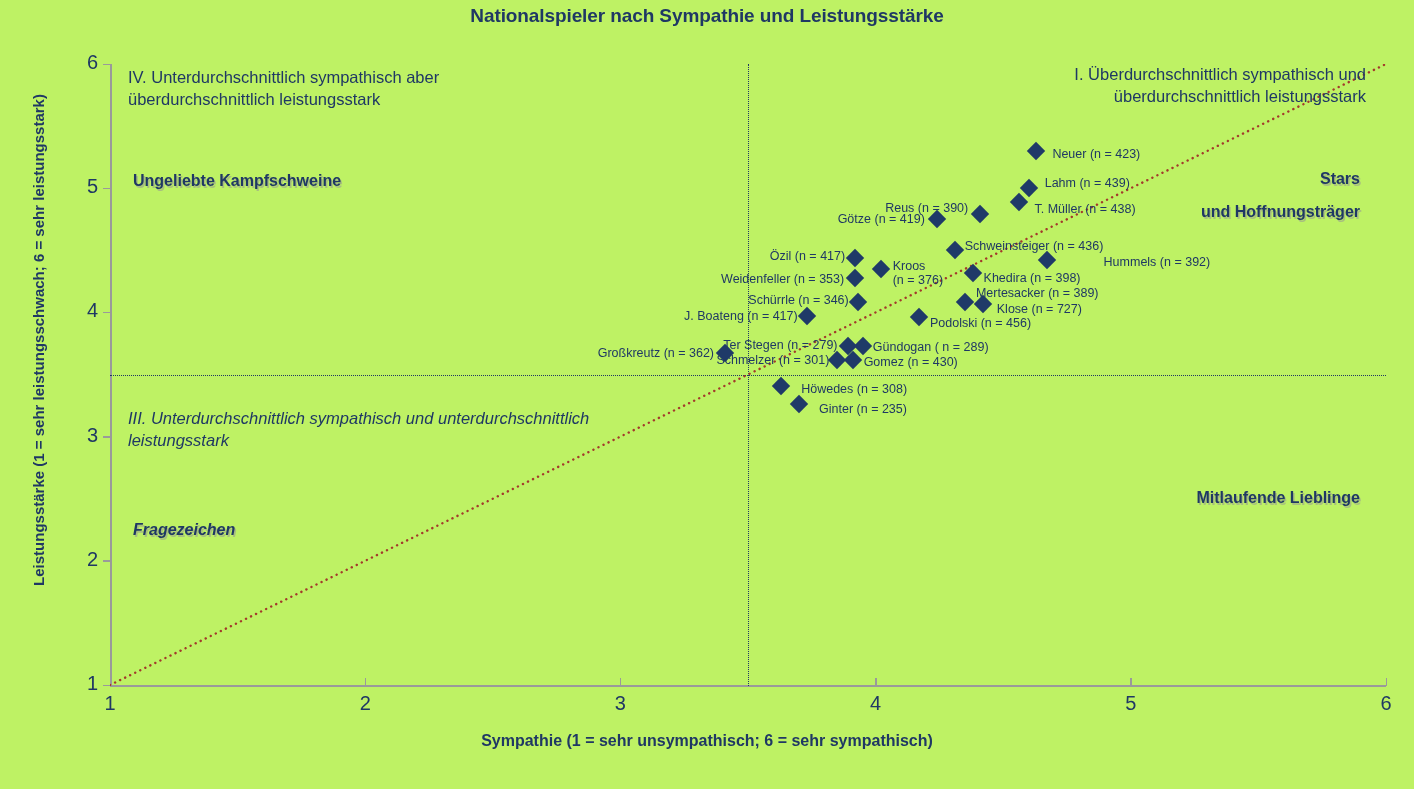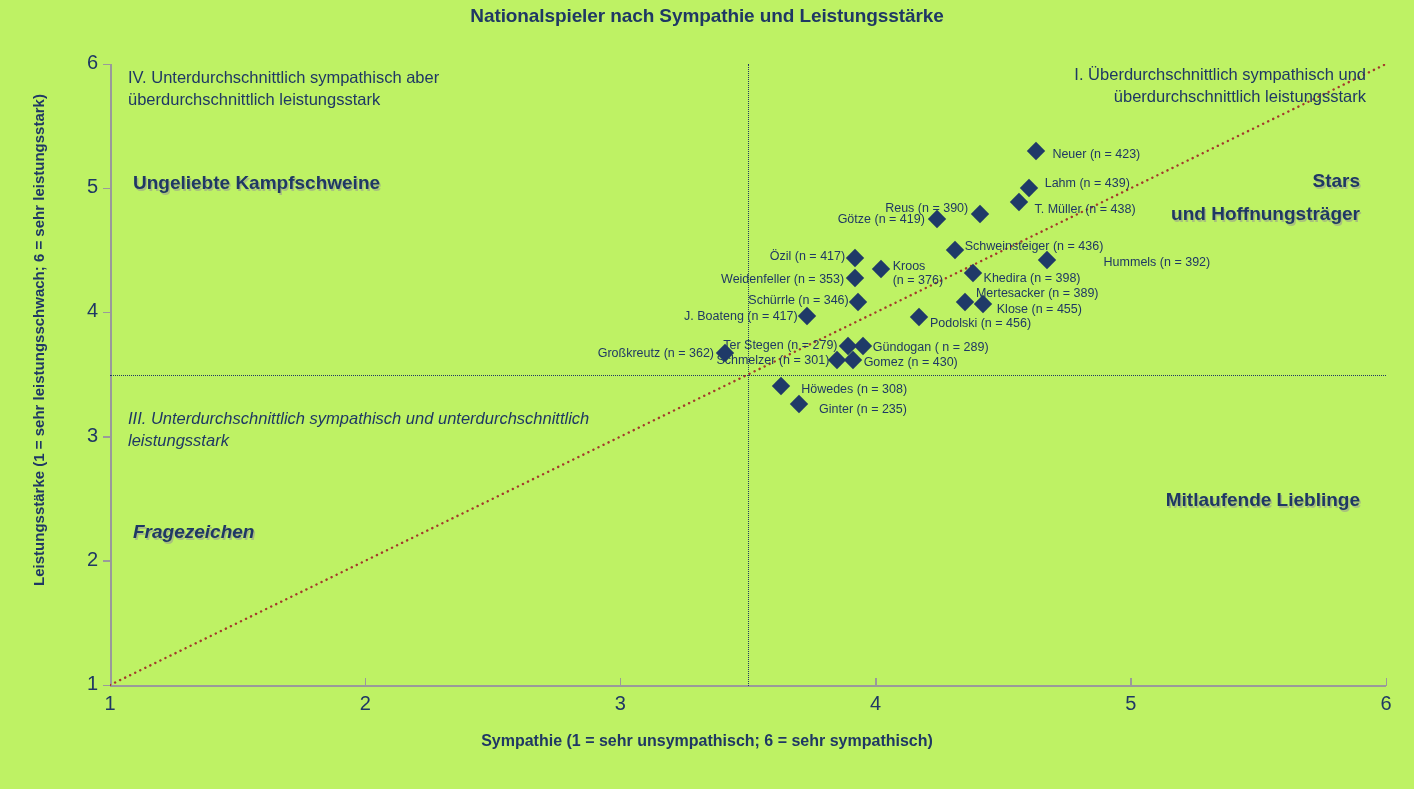--- a/index.html
+++ b/index.html
@@ -53,21 +53,21 @@
   }
   #diag {
     position: absolute; left: 110px; top: 64px; width: 1276px; height: 622px;
     pointer-events: none;
   }
 
   
   .quad-desc { position: absolute; font-size: 16.5px; color: #1F3864; line-height: 1.35; }
   .quad-desc.italic { font-style: italic; }
   .quad-name {
-    position: absolute; font-size: 19px; font-weight: bold; color: #1F3864;
+    position: absolute; font-size: 16px; font-weight: bold; color: #1F3864;
     text-shadow: 1.5px 1.5px 0 rgba(150,150,150,0.55);
   }
   .quad-name.italic { font-style: italic; margin-top: 32px; }
   .right { text-align: right; }
 
   
   .pt {
     position: absolute; width: 13px; height: 13px;
     background: #1F3A68;
     transform: translate(-50%,-50%) rotate(45deg);
@@ -160,21 +160,21 @@
       <div class="pt-label rgt" style="left: 892.704px; top: 272.93px;">Kroos<br>(n = 376)</div>
       <div class="pt" title="Weidenfeller (n = 353)" style="left: 855.184px; top: 277.624px; background: rgb(31, 58, 104);"></div>
       <div class="pt-label lft" style="left: 844.184px; top: 278.624px;">Weidenfeller (n = 353)</div>
       <div class="pt" title="Khedira (n = 398)" style="left: 972.576px; top: 272.656px; background: rgb(31, 58, 104);"></div>
       <div class="pt-label rgt" style="left: 983.576px; top: 277.656px;">Khedira (n = 398)</div>
       <div class="pt" title="Mertesacker (n = 389)" style="left: 964.92px; top: 302.464px; background: rgb(31, 58, 104);"></div>
       <div class="pt-label rgt" style="left: 975.92px; top: 293.464px;">Mertesacker (n = 389)</div>
       <div class="pt" title="Schürrle (n = 346)" style="left: 857.736px; top: 302.464px; background: rgb(31, 58, 104);"></div>
       <div class="pt-label lft" style="left: 848.736px; top: 300.464px;">Schürrle (n = 346)</div>
       <div class="pt" title="Klose (n = 455)" style="left: 982.784px; top: 303.706px; background: rgb(31, 58, 104);"></div>
-      <div class="pt-label rgt" style="left: 996.784px; top: 308.706px;">Klose (n = 455)</div>
+      <div class="pt-label rgt" style="left: 996.784px; top: 308.706px;">Klose (n = 727)</div>
       <div class="pt" title="Podolski (n = 456)" style="left: 918.984px; top: 317.368px; background: rgb(31, 58, 104);"></div>
       <div class="pt-label rgt" style="left: 929.984px; top: 323.368px;">Podolski (n = 456)</div>
       <div class="pt" title="J. Boateng (n = 417)" style="left: 806.696px; top: 316.126px; background: rgb(31, 58, 104);"></div>
       <div class="pt-label lft" style="left: 797.696px; top: 316.126px;">J. Boateng (n = 417)</div>
       <div class="pt" title="Ter Stegen (n = 279)" style="left: 847.528px; top: 345.934px; background: rgb(31, 58, 104);"></div>
       <div class="pt-label lft" style="left: 837.528px; top: 344.934px;">Ter Stegen (n = 279)</div>
       <div class="pt" title="Gündogan ( n = 289)" style="left: 862.84px; top: 345.934px; background: rgb(31, 58, 104);"></div>
       <div class="pt-label rgt" style="left: 872.84px; top: 346.934px;">Gündogan ( n = 289)</div>
       <div class="pt" title="Schmelzer (n = 301)" style="left: 837.32px; top: 359.596px; background: rgb(31, 58, 104);"></div>
       <div class="pt-label lft" style="left: 829.32px; top: 359.596px;">Schmelzer (n = 301)</div>

